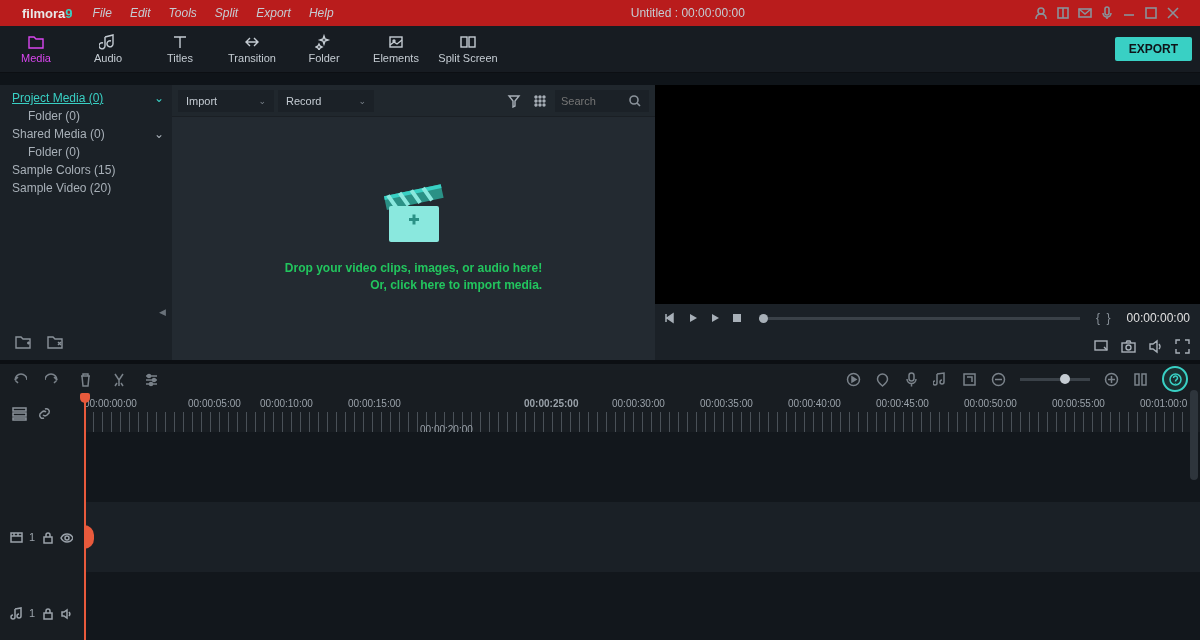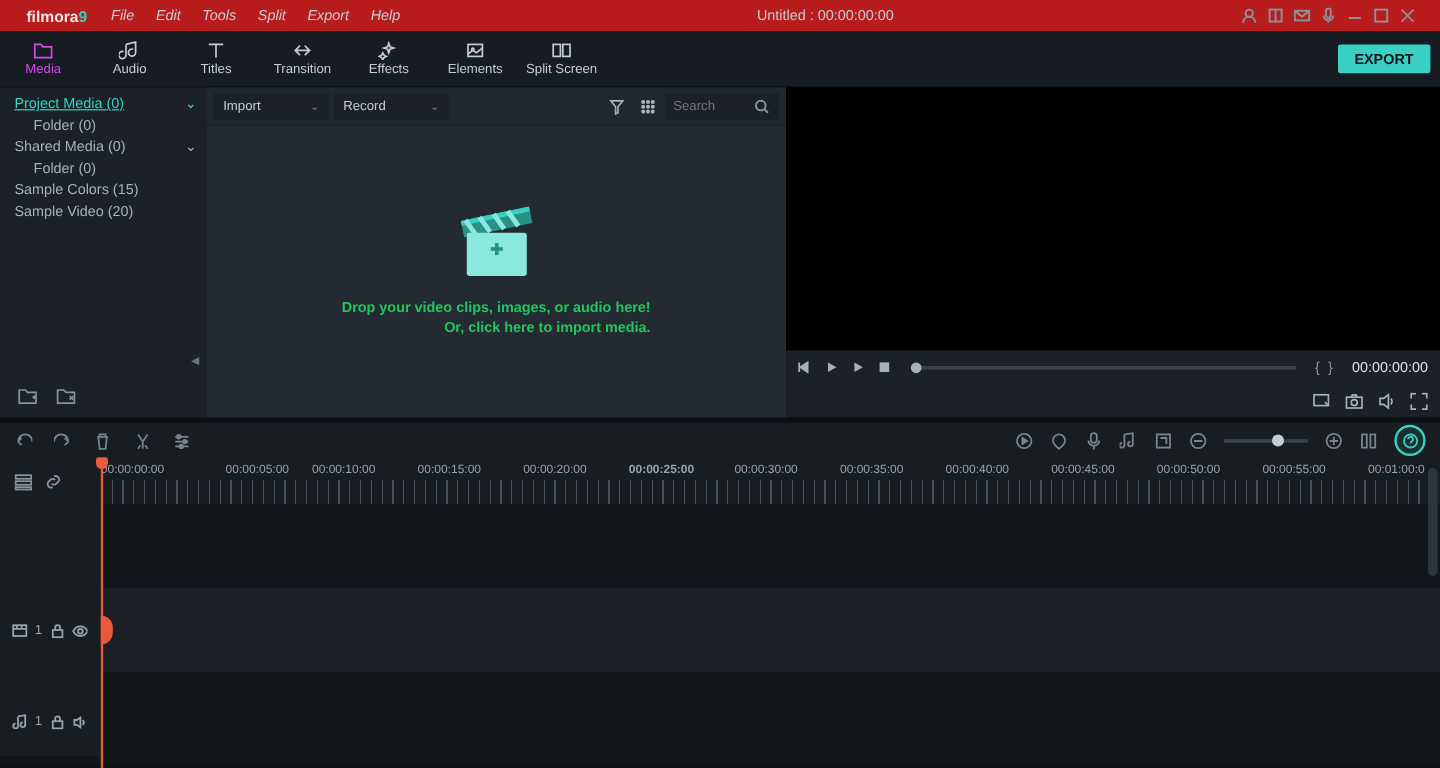--- a/index.html
+++ b/index.html
@@ -18,21 +18,21 @@
 
 .tabrow { height: 47px; background: #171c22; display: flex; align-items: stretch; border-bottom: 1px solid #0c0f13; }
 .tab { width: 72px; display: flex; flex-direction: column; align-items: center; justify-content: center; gap: 2px; cursor: pointer; color: #c5ccd3; }
 .tab.active { color: #d946ef; }
 .tab svg { width: 18px; height: 16px; stroke: currentColor; fill: none; stroke-width: 1.4; }
 .tab .lbl { font-size: 11px; }
 .tabrow .spacer { flex: 1; }
 .export-btn { align-self: center; margin-right: 8px; background: #39d0c4; color: #0f1419; height: 24px; padding: 0 14px; display: flex; align-items: center; font-weight: 600; font-size: 12px; border-radius: 2px; cursor: pointer; }
 
 
-.upper { height: 275px; display: flex; }
+.upper { height: 275px; display: flex; margin-top: 12px; }
 .sidebar { width: 172px; background: #1b2127; display: flex; flex-direction: column; }
 .sidebar-list { flex: 1; padding: 4px 0; }
 .sb-item { padding: 2px 8px 2px 12px; font-size: 12px; display: flex; align-items: center; cursor: pointer; position: relative; }
 .sb-item.sub { padding-left: 28px; }
 .sb-item.active { color: #39d0c4; text-decoration: underline; }
 .sb-chevron { position: absolute; right: 8px; }
 .collapse-handle { height: 24px; display: flex; align-items: center; justify-content: flex-end; padding-right: 6px; color: #6a727a; font-size: 9px; }
 .sidebar-bottom { height: 36px; display: flex; align-items: center; gap: 14px; padding-left: 14px; }
 .sidebar-bottom svg { width: 18px; height: 16px; stroke: #8a929a; fill: none; stroke-width: 1.4; }
 
@@ -167,21 +167,21 @@
   <div class="tab">
     <svg>
         <path d="M3 8h12M11 4l4 4-4 4M7 4L3 8l4 4"></path>
       </svg>
       <span class="lbl">Transition</span>
   </div>
   <div class="tab">
     <svg>
         <path d="M9 2l1 3 3 1-3 1-1 3-1-3-3-1 3-1zM4 10l1 2 2 1-2 1-1 2-1-2-2-1 2-1z"></path>
       </svg>
-      <span class="lbl">Effects</span>
+      <span class="lbl">Folder</span>
   </div>
   <div class="tab">
     <svg>
         <rect x="3" y="3" width="12" height="10"></rect>
         <circle cx="7" cy="7" r="1"></circle>
         <path d="M3 11l4-3 3 2 5-4"></path>
       </svg>
       <span class="lbl">Elements</span>
   </div>
   <div class="tab">
@@ -402,21 +402,21 @@
         <path d="M6 9a3 3 0 004 0l2-2a3 3 0 00-4-4M9 6a3 3 0 00-4 0L3 8a3 3 0 004 4"></path>
       </svg>
   </div>
   <div class="ruler-track">
     <div class="ruler-line"></div>
     <div id="ruler-ticks">
         <div class="ruler-tick" style="left: 0px;">00:00:00:00</div>
         <div class="ruler-tick" style="left: 104px;">00:00:05:00</div>
         <div class="ruler-tick" style="left: 176px;">00:00:10:00</div>
         <div class="ruler-tick" style="left: 264px;">00:00:15:00</div>
-        <div class="ruler-tick" style="left: 352px;">00:00:20:00</div>
+        <div class="ruler-tick" style="left: 336px; margin-top: 26px;">00:00:20:00</div>
         <div class="ruler-tick" style="left: 440px; font-weight: bold;">00:00:25:00</div>
         <div class="ruler-tick" style="left: 528px;">00:00:30:00</div>
         <div class="ruler-tick" style="left: 616px;">00:00:35:00</div>
         <div class="ruler-tick" style="left: 704px;">00:00:40:00</div>
         <div class="ruler-tick" style="left: 792px;">00:00:45:00</div>
         <div class="ruler-tick" style="left: 880px; text-align: center;">00:00:50:00</div>
         <div class="ruler-tick" style="left: 968px;">00:00:55:00</div>
         <div class="ruler-tick" style="left: 1056px;">00:01:00:0</div>
       </div>
   </div>

